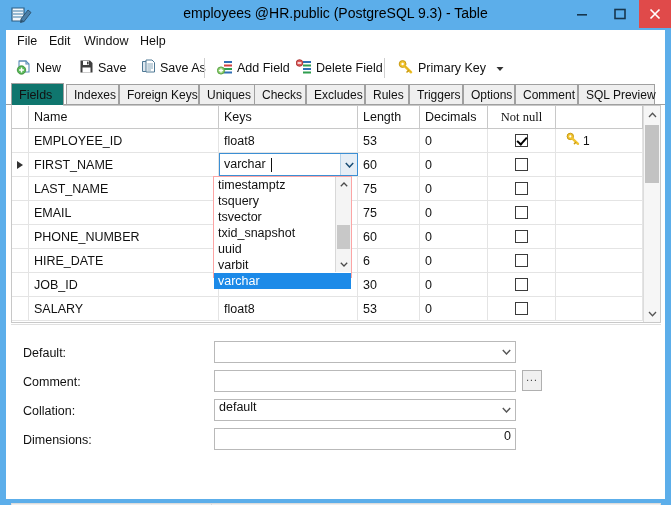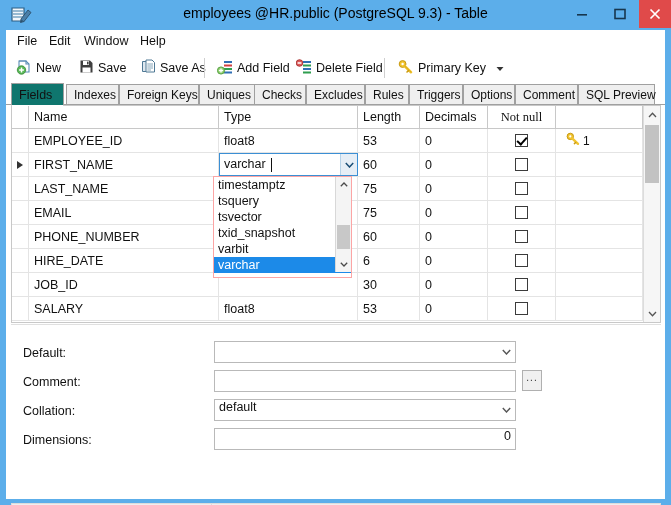--- a/index.html
+++ b/index.html
@@ -552,21 +552,21 @@
       <div class="tab" style="left:509px;width:63px">Comment</div>
       <div class="tab" style="left:572px;width:77px">SQL Preview</div>
     </div>
 
     <div id="grid-wrap">
       <div id="grid">
 
         <div class="grid-row header" style="top:0">
           <div class="cell c-marker sep"></div>
           <div class="cell c-name sep">Name</div>
-          <div class="cell c-type sep">Type</div>
+          <div class="cell c-type sep">Keys</div>
           <div class="cell c-len sep">Length</div>
           <div class="cell c-dec sep">Decimals</div>
           <div class="cell c-null sep">Not null</div>
           <div class="cell c-key sep"></div>
         </div>
 
         <div class="grid-row" style="top:23px">
           <div class="cell c-marker sep"></div>
           <div class="cell c-name sep">EMPLOYEE_ID</div>
           <div class="cell c-type sep">float8</div>
@@ -682,20 +682,21 @@
                 <path d="M0.8 1 L4.5 5 L8.2 1" fill="none" stroke="#1a4d75" stroke-width="1.5"></path>
               </svg>
           </span>
         </div>
 
         <div id="type-dropdown" style="top:70px">
           <div class="dd-item">timestamptz</div>
           <div class="dd-item">tsquery</div>
           <div class="dd-item">tsvector</div>
           <div class="dd-item">txid_snapshot</div>
+          <div class="dd-item">uuid</div>
           <div class="dd-item">varbit</div>
           <div class="dd-item selected">varchar</div>
 
           <div id="dd-scroll">
             <div class="dds-arrow" id="dds-up">
               <svg width="8" height="5" viewBox="0 0 8 5">
                   <path d="M0.8 4.2 L4 1 L7.2 4.2" fill="none" stroke="#4a4a4a" stroke-width="1.3"></path>
                 </svg>
             </div>
             <div id="dds-thumb"></div>

